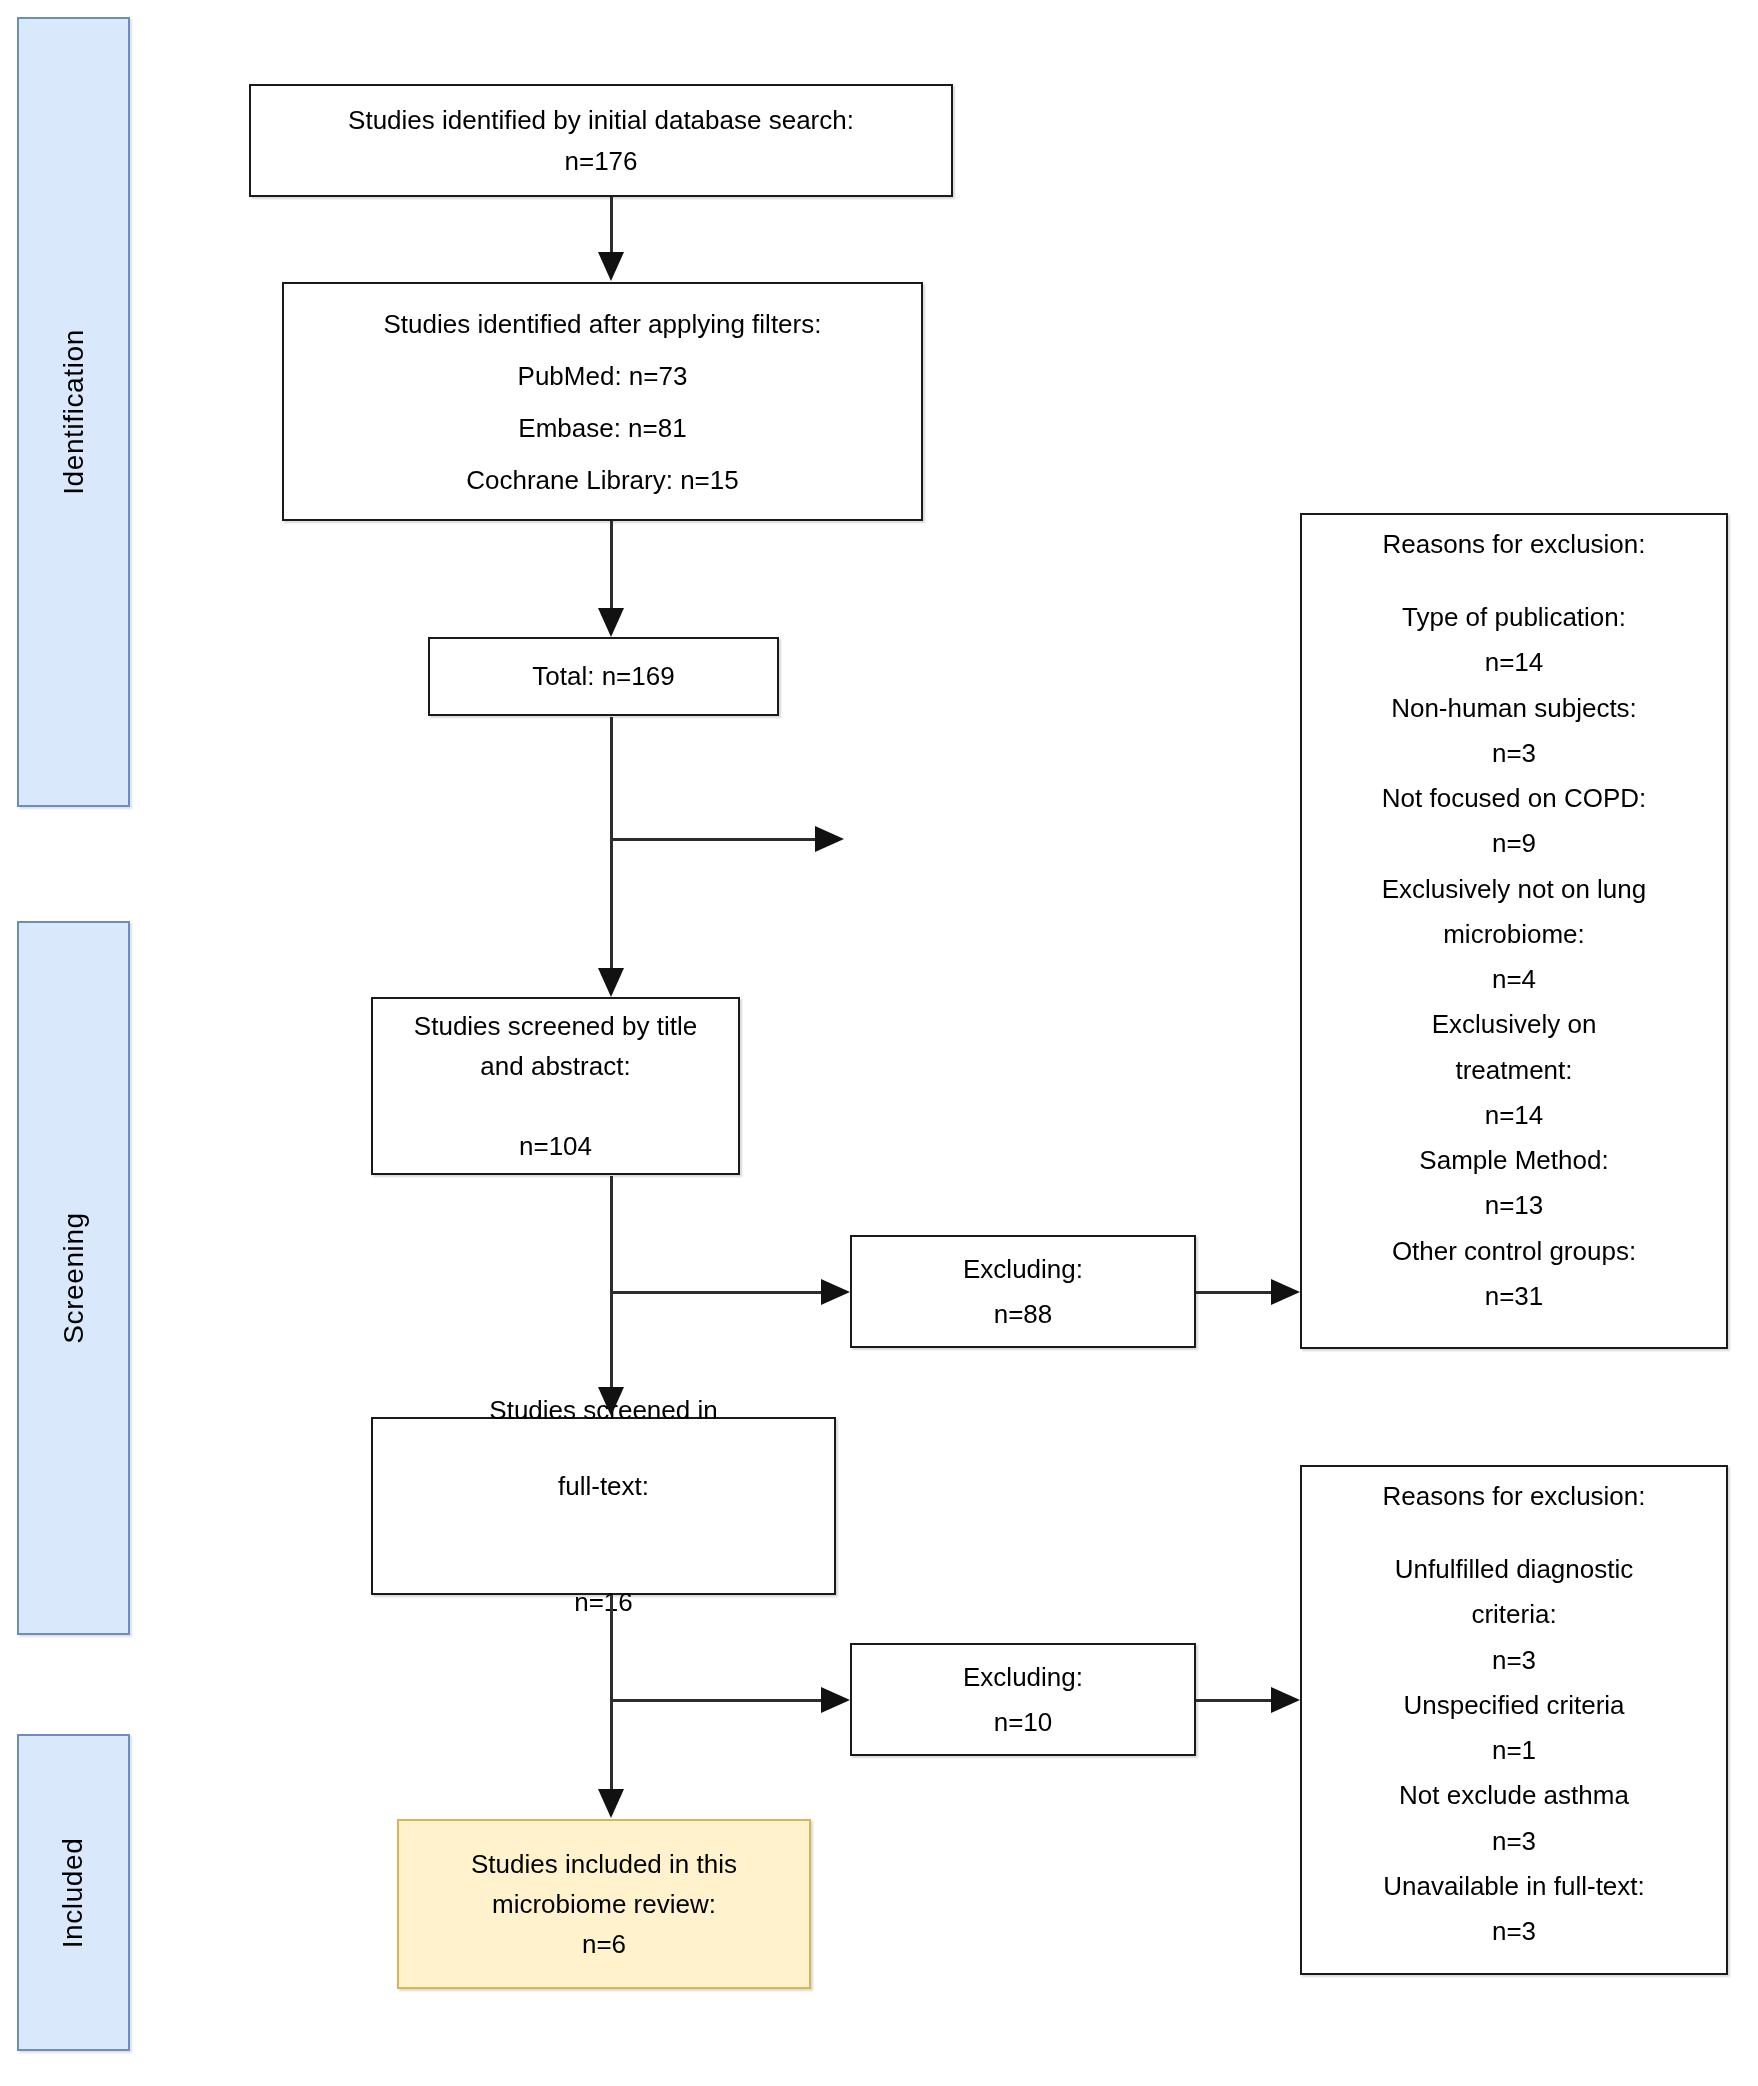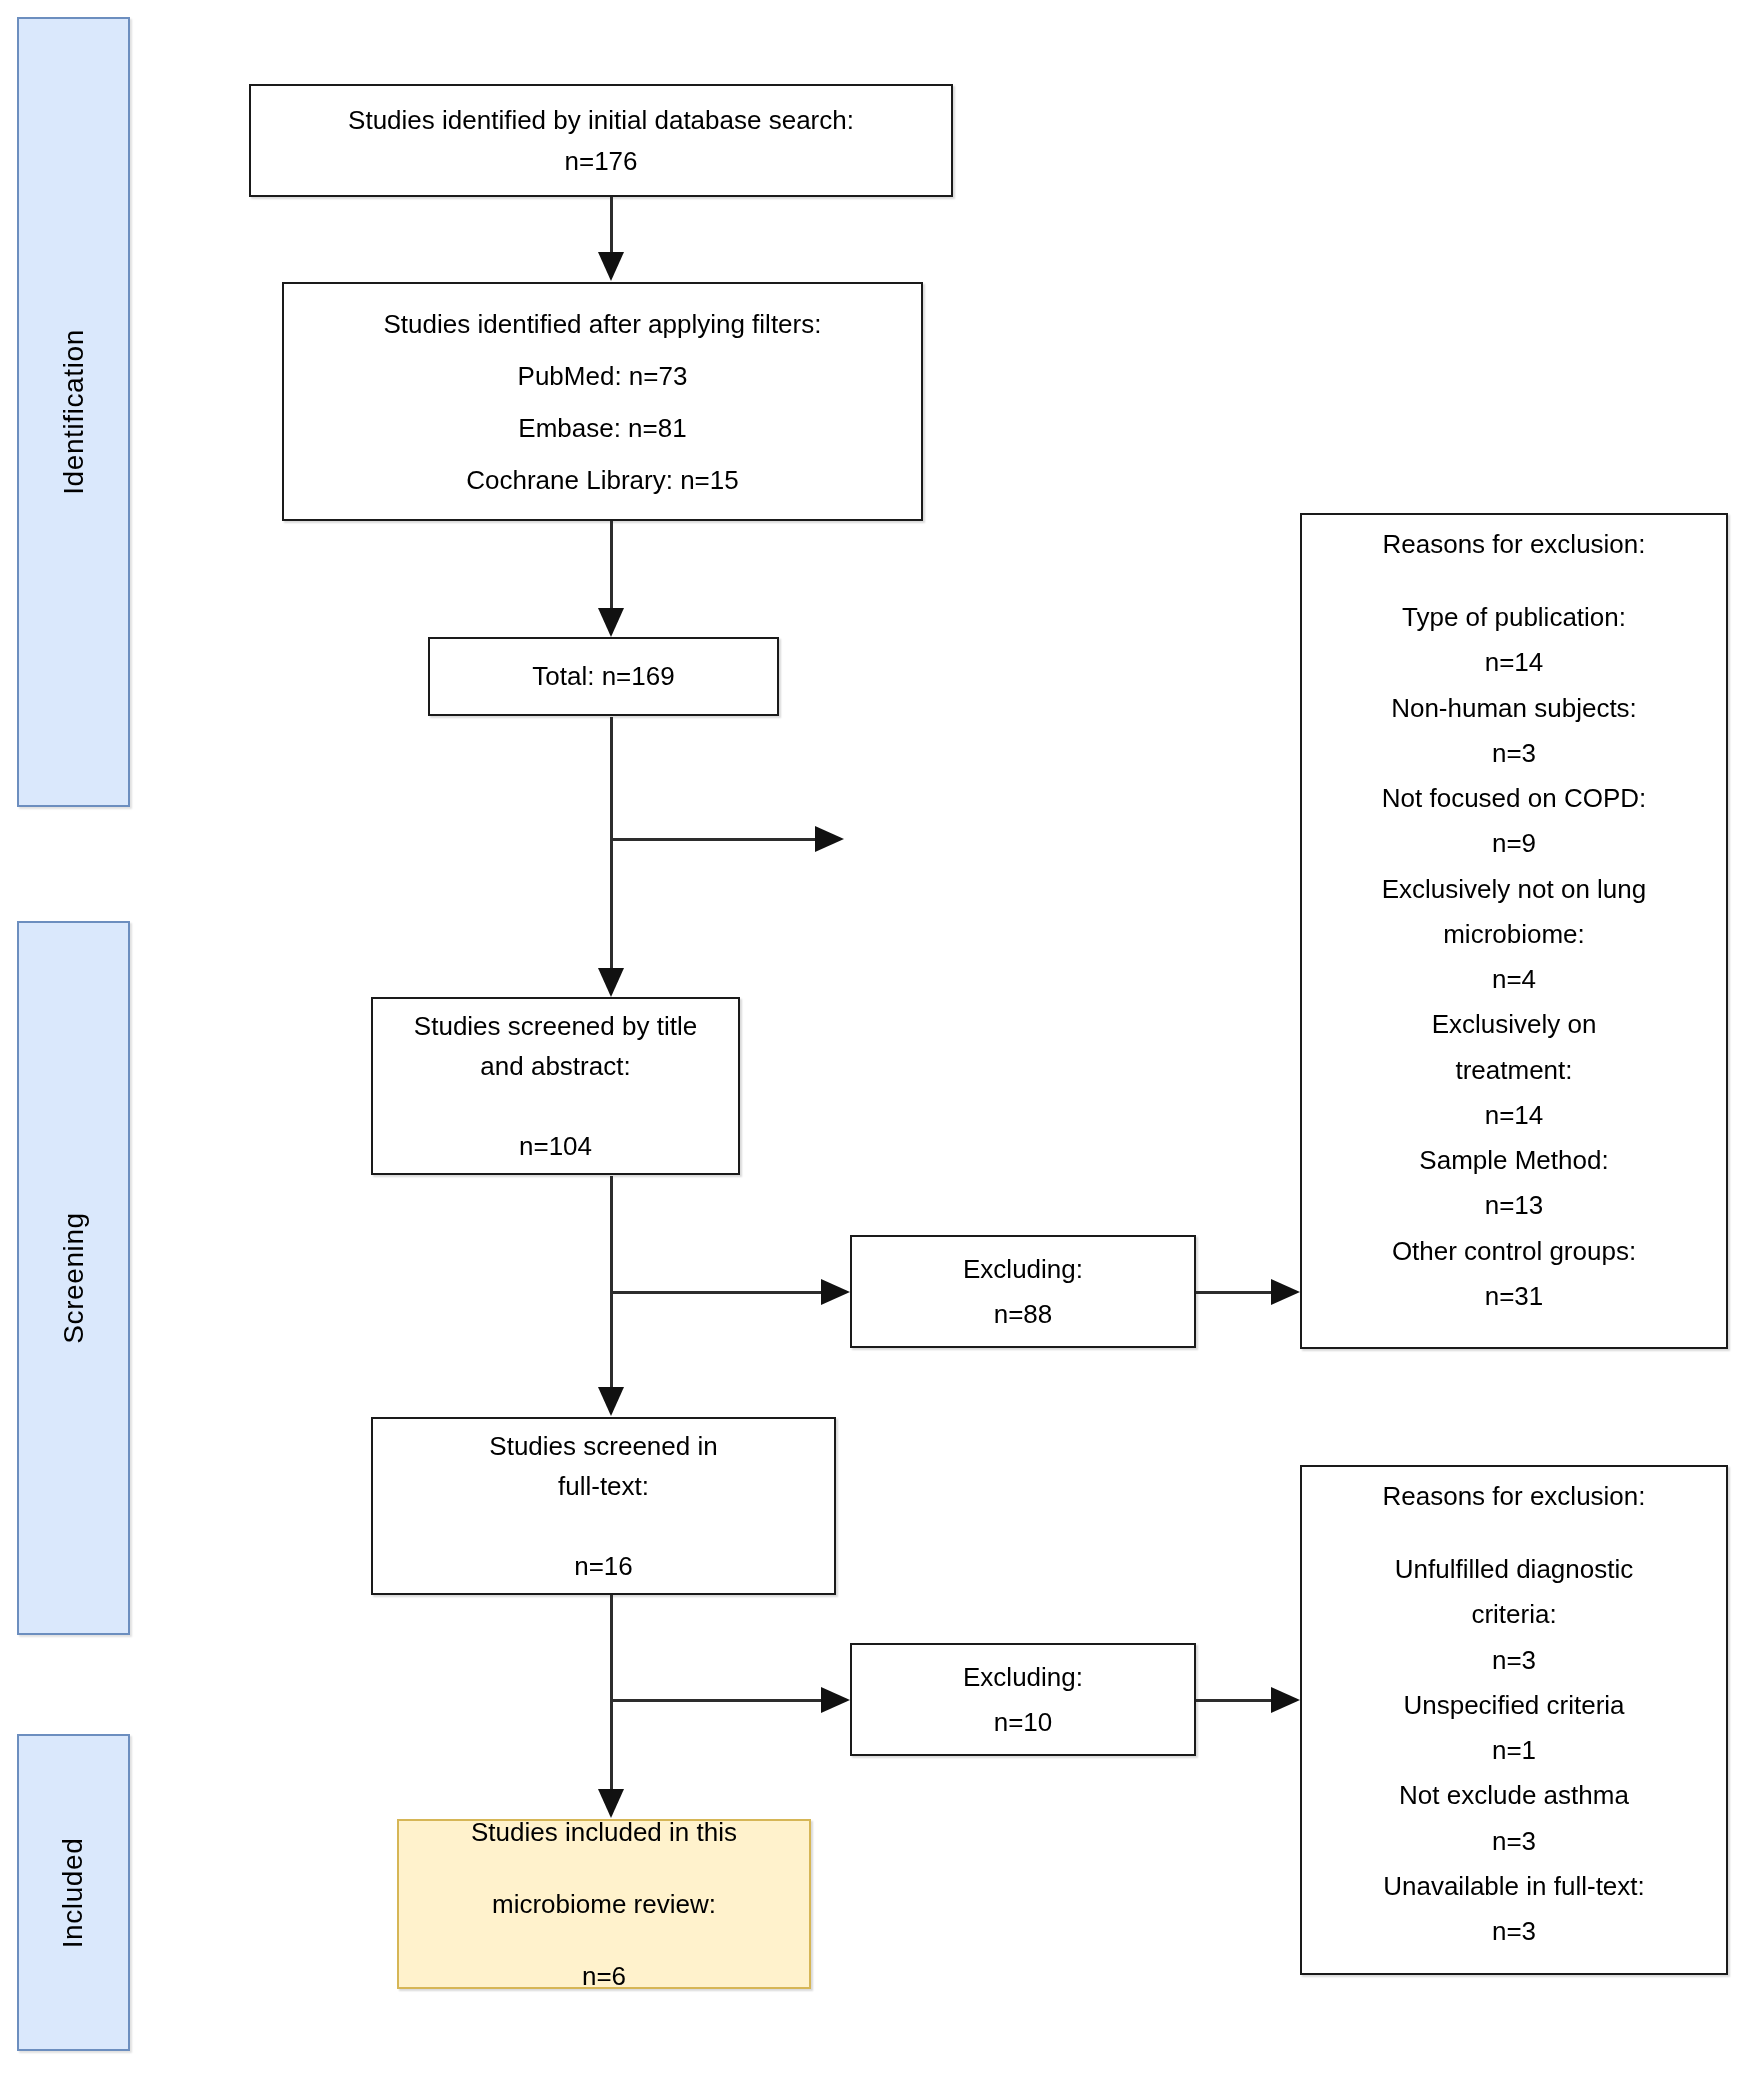--- a/index.html
+++ b/index.html
@@ -29,21 +29,21 @@
     position:absolute;box-sizing:border-box;
     background:#ffffff;border:2.3px solid #1a1a1a;
     box-shadow:1.7px 1.7px 1.7px rgba(0,0,0,0.15);
     display:flex;flex-direction:column;
     align-items:center;justify-content:center;
     text-align:center;font-size:26px;line-height:1.55;
   }
   .fbox.two-line{line-height:1.7;}
   .fbox.filters{line-height:2.0;}
   .gap-top{margin-top:39px;}
-  .fbox.included-box{background:#fff2cc;border-color:#d6b656;gap:32px;}
+  .fbox.included-box{background:#fff2cc;border-color:#d6b656;}
   .fbox.reasons{
     justify-content:flex-start;
     padding-top:7px;line-height:1.74;
   }
   .reasons-title{margin-bottom:28px;}
   
   .vline{position:absolute;width:2.8px;background:#2d2d2d;}
   .hline{position:absolute;height:2.8px;background:#2d2d2d;}
   .arrow-down{
     position:absolute;width:0;height:0;
@@ -114,21 +114,21 @@
     <div>Studies screened by title</div>
     <div>and abstract:</div>
     <div class="gap-top">n=104</div>
   </div>
 
   <div class="fbox two-line" style="left:850px;top:1235px;width:346px;height:113px;">
     <div>Excluding:</div>
     <div>n=88</div>
   </div>
 
-  <div class="fbox" style="left:371px;top:1417px;width:465px;height:178px;">
+  <div class="fbox" style="left:371px;top:1417px;width:465px;height:178px;gap:36px;">
     <div>Studies screened in</div>
     <div>full-text:</div>
     <div class="gap-top">n=16</div>
   </div>
 
   <div class="fbox two-line" style="left:850px;top:1643px;width:346px;height:113px;">
     <div>Excluding:</div>
     <div>n=10</div>
   </div>
 

